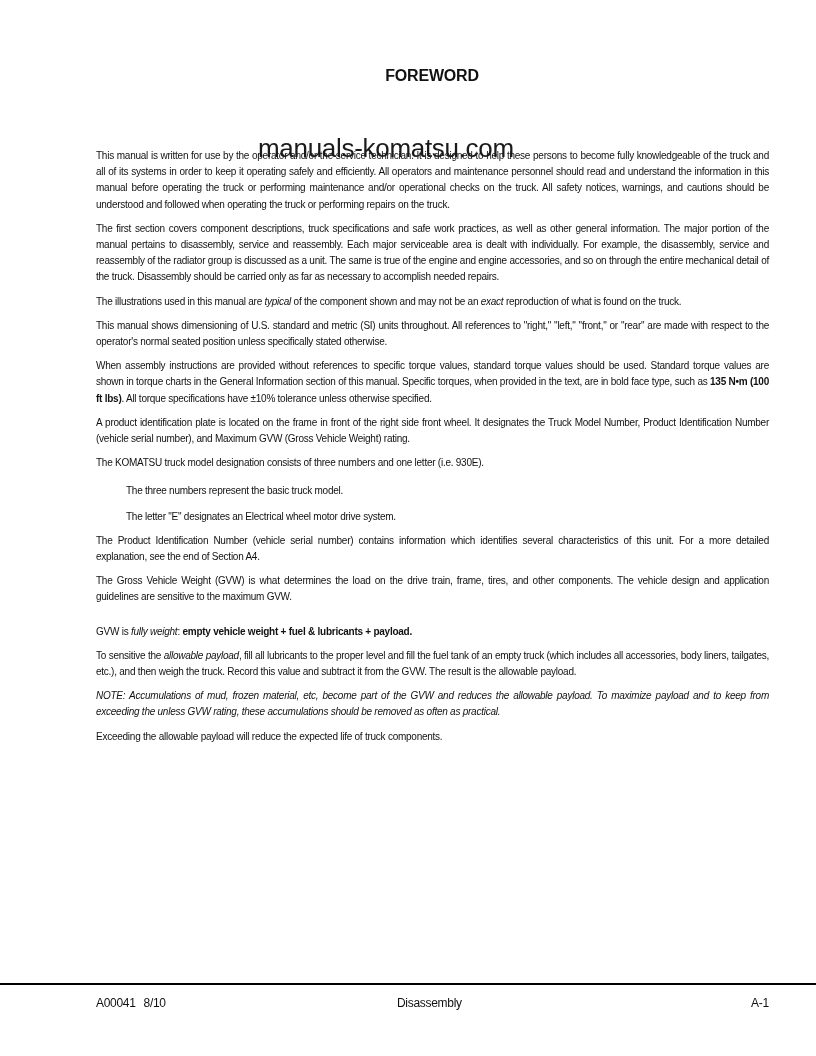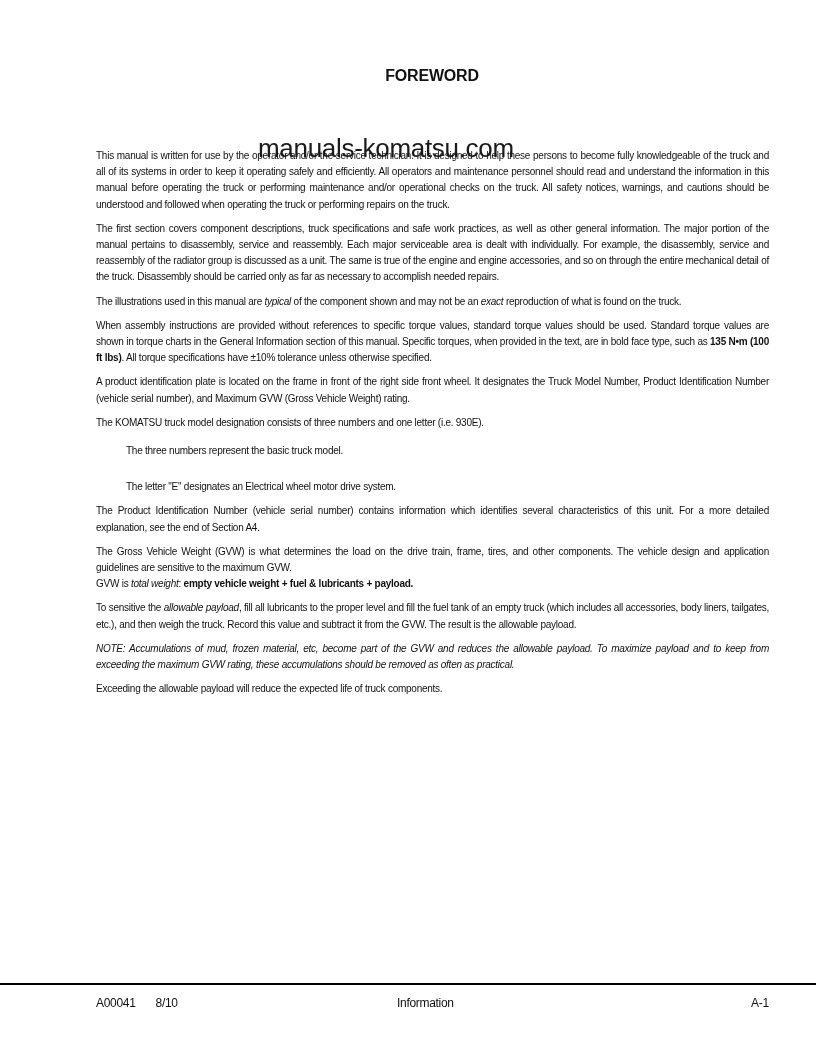--- a/index.html
+++ b/index.html
@@ -47,25 +47,25 @@
       letter-spacing: -0.25px;
       z-index: 1;
     }
     .content p {
       margin: 0 0 8px 0;
       text-align: justify;
     }
     .content p.tight { margin-bottom: 12px; }
     .content p.indent {
       padding-left: 30px;
-      margin-bottom: 20px;
+      margin-bottom: 9px;
       text-align: left;
     }
     .content p.last-in-group { margin-bottom: 8px; }
-    .content p.single { margin-bottom: 0; }
+    .content p.single { margin-bottom: 18px; }
     b { font-weight: bold; }
     i { }
     .footer-rule {
       position: absolute;
       top: 983px;
       left: 0;
       width: 816px;
       height: 2px;
       background: #000000;
     }
@@ -73,56 +73,57 @@
       position: absolute;
       top: 996px;
       left: 0;
       width: 816px;
       font-size: 12px;
       letter-spacing: -0.3px;
     }
     .footer .left { position: absolute; left: 96px; }
     .footer .center { position: absolute; left: 397px; }
     .footer .right { position: absolute; left: 751px; text-align: right; }
-    .footer .left .date { margin-left: 20px; }
+    .footer .left .date { margin-left: 8px; }
   </style>
 </head>
 <body>
 
 <h1 class="page-title">FOREWORD</h1>
 
 <div class="watermark">manuals-komatsu.com</div>
 
 <div class="content">
   <p>This manual is written for use by the operator and/or the service technician. It is designed to help these persons to become fully knowledgeable of the truck and all of its systems in order to keep it operating safely and efficiently. All operators and maintenance personnel should read and understand the information in this manual before operating the truck or performing maintenance and/or operational checks on the truck. All safety notices, warnings, and cautions should be understood and followed when operating the truck or performing repairs on the truck.</p>
 
   <p>The first section covers component descriptions, truck specifications and safe work practices, as well as other general information. The major portion of the manual pertains to disassembly, service and reassembly. Each major serviceable area is dealt with individually. For example, the disassembly, service and reassembly of the radiator group is discussed as a unit. The same is true of the engine and engine accessories, and so on through the entire mechanical detail of the truck. Disassembly should be carried only as far as necessary to accomplish needed repairs.</p>
 
   <p><span>The illustrations used in this manual are </span><i>typical</i><span> of the component shown and may not be an </span><i>exact</i><span> reproduction of what is found on the truck.</span></p>
 
+  <p>This manual shows dimensioning of U.S. standard and metric (SI) units throughout. All references to "right," "left," "front," or "rear" are made with respect to the operator's normal seated position unless specifically stated otherwise.</p>
 
   <p><span>When assembly instructions are provided without references to specific torque values, standard torque values should be used. Standard torque values are shown in torque charts in the General Information section of this manual. Specific torques, when provided in the text, are in bold face type, such as </span><b>135 N•m (100 ft lbs)</b><span>. All torque specifications have ±10% tolerance unless otherwise specified.</span></p>
 
   <p>A product identification plate is located on the frame in front of the right side front wheel. It designates the Truck Model Number, Product Identification Number (vehicle serial number), and Maximum GVW (Gross Vehicle Weight) rating.</p>
 
   <p class="tight">The KOMATSU truck model designation consists of three numbers and one letter (i.e. 930E).</p>
   <p class="indent">The three numbers represent the basic truck model.</p>
   <p class="indent last-in-group">The letter "E" designates an Electrical wheel motor drive system.</p>
 
   <p>The Product Identification Number (vehicle serial number) contains information which identifies several characteristics of this unit. For a more detailed explanation, see the end of Section A4.</p>
 
   <p class="single">The Gross Vehicle Weight (GVW) is what determines the load on the drive train, frame, tires, and other components. The vehicle design and application guidelines are sensitive to the maximum GVW.</p>
-  <p><span>GVW is </span><i>total weight</i><span>: </span><b>empty vehicle weight + fuel &amp; lubricants + payload.</b></p>
+  <p><span>GVW is </span><i>fully weight</i><span>: </span><b>empty vehicle weight + fuel &amp; lubricants + payload.</b></p>
 
   <p><span>To sensitive the </span><i>allowable payload</i><span>, fill all lubricants to the proper level and fill the fuel tank of an empty truck (which includes all accessories, body liners, tailgates, etc.), and then weigh the truck. Record this value and subtract it from the GVW. The result is the allowable payload.</span></p>
 
-  <p><i>NOTE: Accumulations of mud, frozen material, etc, become part of the GVW and reduces the allowable payload. To maximize payload and to keep from exceeding the maximum GVW rating, these accumulations should be removed as often as practical.</i></p>
+  <p><i>NOTE: Accumulations of mud, frozen material, etc, become part of the GVW and reduces the allowable payload. To maximize payload and to keep from exceeding the unless GVW rating, these accumulations should be removed as often as practical.</i></p>
 
   <p>Exceeding the allowable payload will reduce the expected life of truck components.</p>
 </div>
 
 <div class="footer-rule"></div>
 
 <div class="footer">
   <span class="left"><span>A00041</span><span class="date">8/10</span></span>
-  <span class="center">Information</span>
+  <span class="center">Disassembly</span>
   <span class="right">A-1</span>
 </div>
 
 </body></html>

